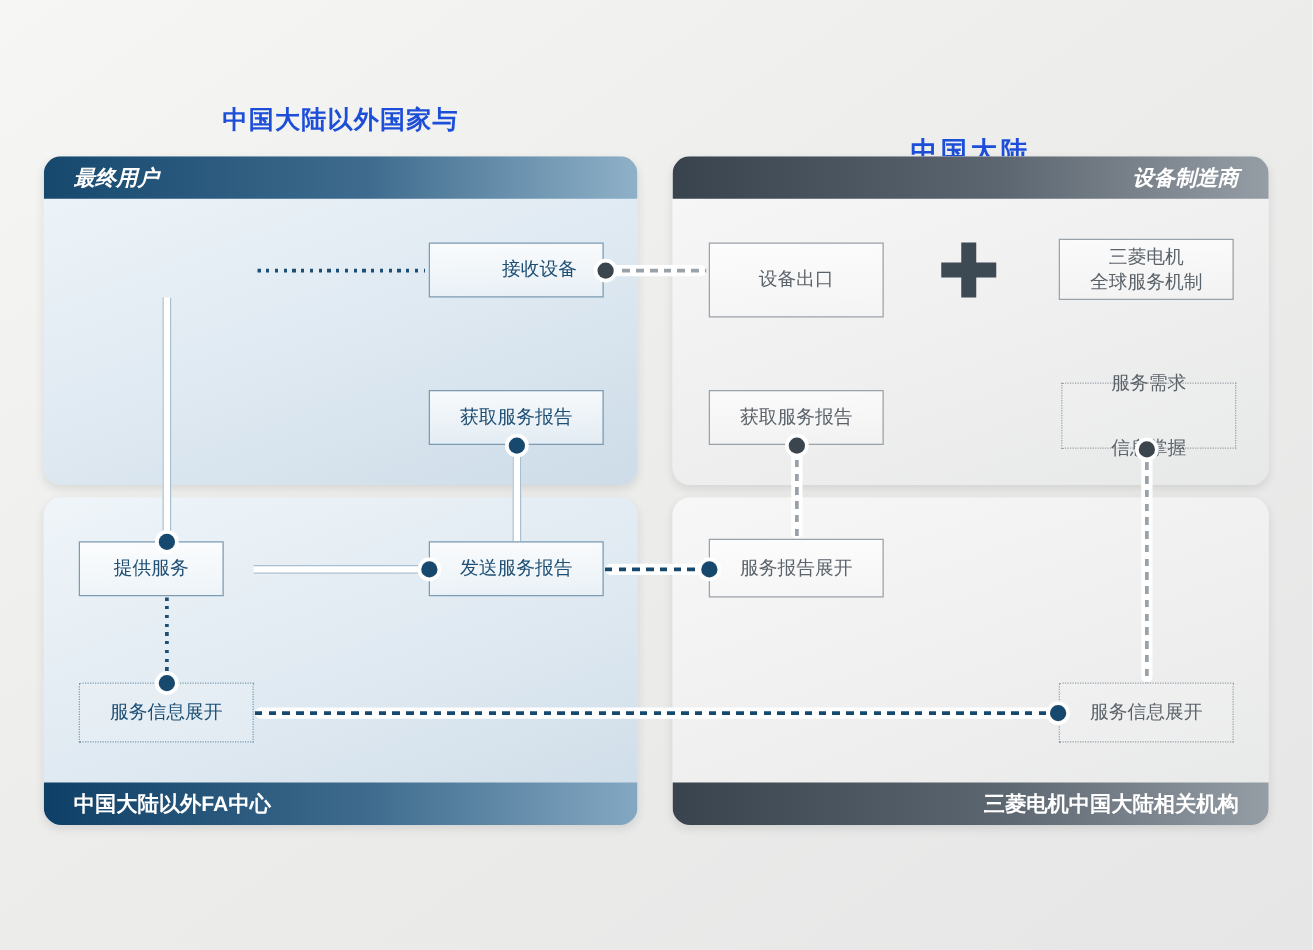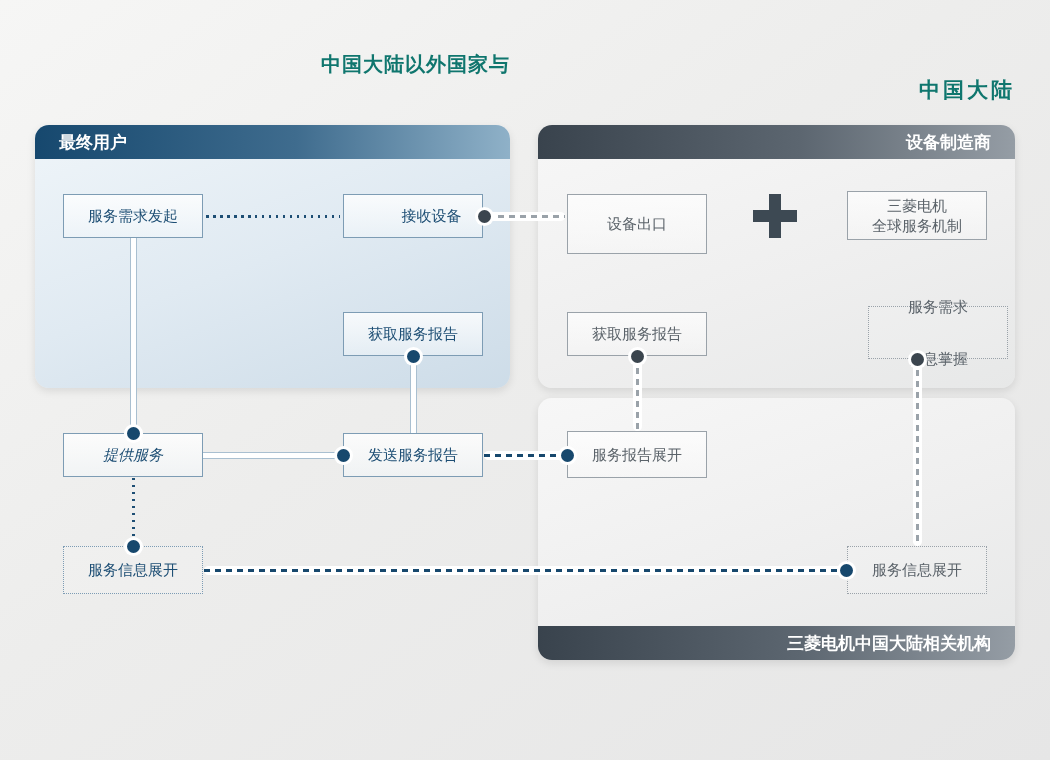--- a/index.html
+++ b/index.html
@@ -5,41 +5,41 @@
   html,body{margin:0;padding:0;}
   body{
     width:1050px;height:760px;
     font-family:"Liberation Sans","DejaVu Sans",sans-serif;
     background:linear-gradient(145deg,#f6f6f5 0%,#ededec 45%,#e6e6e6 100%);
     position:relative;overflow:hidden;
   }
   .stage{position:absolute;inset:0;}
   
   .region-title{
-    position:absolute;text-align:right;font-weight:bold;color:#0f766e;
-    font-size:20px;line-height:28px;letter-spacing:1px;
+    position:absolute;text-align:center;font-weight:bold;color:#1d4ed8;
+    font-size:20px;line-height:28px;letter-spacing:1px;margin-top:32px;
   }
   .region-title.left{left:35px;width:475px;top:50px;}
   .region-title.right{left:538px;width:477px;top:76px;font-size:21px;letter-spacing:3px;}
 
   
   .panel{position:absolute;border-radius:14px;overflow:hidden;z-index:1;
          box-shadow:0 3px 8px rgba(0,0,0,0.10);}
   .panel.overseas-top{left:35px;top:125px;width:475px;height:263px;
     background:linear-gradient(160deg,#eff5f9 0%,#e0eaf2 50%,#cddce8 100%);}
   .panel.overseas-bottom{left:35px;top:398px;width:475px;height:262px;
     background:linear-gradient(160deg,#eff5f9 0%,#dfe9f1 55%,#cddce8 100%);}
   .panel.mainland-top{left:538px;top:125px;width:477px;height:263px;
     background:linear-gradient(160deg,#f7f7f7 0%,#efefef 55%,#e7e8e8 100%);}
   .panel.mainland-bottom{left:538px;top:398px;width:477px;height:262px;
     background:linear-gradient(160deg,#f7f7f7 0%,#efefef 55%,#e7e8e8 100%);}
 
   .band{position:absolute;left:0;right:0;height:34px;display:flex;align-items:center;
         color:#fff;font-size:17px;font-weight:bold;padding:0 24px;box-sizing:border-box;}
-  .band.top{top:0;}
+  .band.top{top:0;font-style:italic;}
   .band.bottom{bottom:0;}
   .band.blue-top{background:linear-gradient(to right,#16486e 0%,#3f6c8e 55%,#8fb1c8 100%);}
   .band.blue-bottom{background:linear-gradient(to right,#0e3f66 0%,#3f6c8e 55%,#84a8c2 100%);}
   .band.gray{background:linear-gradient(to right,#39434d 0%,#5c6670 55%,#959da5 100%);}
   .band.align-right{justify-content:flex-end;padding-left:44px;}
 
   
   .node{position:absolute;box-sizing:border-box;display:flex;flex-direction:column;
         align-items:center;justify-content:center;text-align:center;
         font-size:15px;line-height:20px;z-index:3;}
@@ -81,20 +81,23 @@
 <div class="stage">
 
   <div class="region-title left">
     <span style="display:block">中国大陆以外国家与</span>
   </div>
   <div class="region-title right">中国大陆</div>
 
   <div class="panel overseas-top">
     <div class="band top blue-top">最终用户</div>
   </div>
+  <div class="panel overseas-bottom">
+    <div class="band bottom blue-bottom">中国大陆以外FA中心</div>
+  </div>
   <div class="panel mainland-top">
     <div class="band top gray align-right">设备制造商</div>
   </div>
   <div class="panel mainland-bottom">
     <div class="band bottom gray align-right">三菱电机中国大陆相关机构</div>
   </div>
 
   <div class="conn dotline-h" style="left:206px;top:215px;width:134px;"></div>
   <div class="conn halo-h" style="left:487px;top:212px;width:78px;">
       <div class="dash-gray-h"></div>
@@ -119,35 +122,34 @@
   <div class="dot slate" style="left:477.5px;top:209.5px;"></div>
   <div class="dot navy" style="left:126.5px;top:426.5px;"></div>
   <div class="dot navy" style="left:406.5px;top:349.5px;"></div>
   <div class="dot navy" style="left:336.5px;top:448.5px;"></div>
   <div class="dot navy" style="left:126.5px;top:539.5px;"></div>
   <div class="dot navy" style="left:560.5px;top:448.5px;"></div>
   <div class="dot navy" style="left:839.5px;top:563.5px;"></div>
   <div class="dot slate" style="left:630.5px;top:349.5px;"></div>
   <div class="dot slate" style="left:910.5px;top:352.5px;"></div>
 
-  <div class="node blue" style="left:63px;top:194px;width:140px;height:44px;">服务需求发起</div>
   <div class="node blue" style="left:343px;top:194px;width:140px;height:44px;padding-left:37px;">接收设备</div>
   <div class="node blue" style="left:343px;top:312px;width:140px;height:44px;">获取服务报告</div>
-  <div class="node blue" style="left:63px;top:433px;width:140px;height:44px;font-style:italic;">提供服务</div>
+  <div class="node blue" style="left:63px;top:433px;width:116px;height:44px;">提供服务</div>
   <div class="node blue" style="left:343px;top:433px;width:140px;height:44px;">发送服务报告</div>
   <div class="node blue-dotted" style="left:63px;top:546px;width:140px;height:48px;">服务信息展开</div>
 
   <div class="node gray" style="left:567px;top:194px;width:140px;height:60px;">设备出口</div>
   <div class="plus"></div>
   <div class="node gray" style="left:847px;top:191px;width:140px;height:49px;">
     <span>三菱电机</span>
     <span>全球服务机制</span>
   </div>
   <div class="node gray" style="left:567px;top:312px;width:140px;height:44px;">获取服务报告</div>
-  <div class="node gray-dotted" style="left:868px;top:306px;width:140px;height:53px;gap:32px;">
+  <div class="node gray-dotted" style="left:849px;top:306px;width:140px;height:53px;gap:32px;">
     <span>服务需求</span>
     <span>信息掌握</span>
   </div>
   <div class="node gray" style="left:567px;top:431px;width:140px;height:47px;">服务报告展开</div>
   <div class="node gray-dotted" style="left:847px;top:546px;width:140px;height:48px;">服务信息展开</div>
 
 
 </div>
 
 </body></html>

